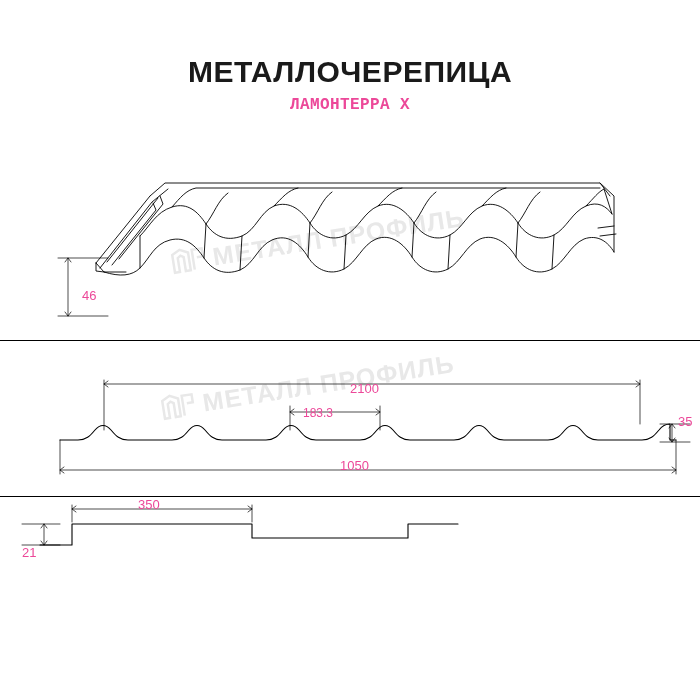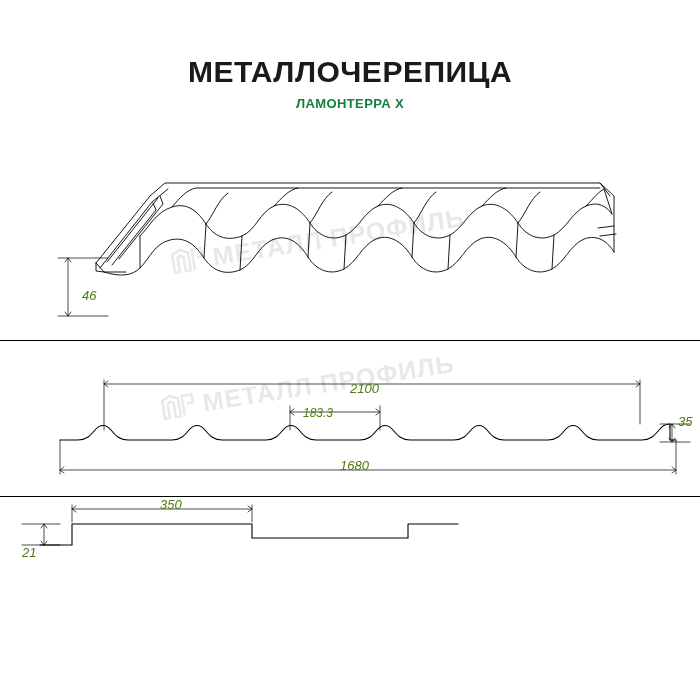--- a/index.html
+++ b/index.html
@@ -28,25 +28,26 @@
     text-align: center;
   }
   .title-main {
     font-size: 30px;
     font-weight: bold;
     letter-spacing: 0.5px;
     line-height: 1.05;
     color: #1a1a1a;
   }
   .title-sub {
-    font-size: 13px;
+    font-size: 16px;
     font-weight: bold;
     margin-top: 8px;
     letter-spacing: 0.4px;
-    color: #15803d;
+    color: #ec4899;
+    font-family: Liberation Mono, monospace;
   }
   .divider {
     position: absolute;
     left: 0;
     width: 700px;
     height: 1px;
     background: #000000;
   }
   #divider-top { top: 340px; }
   #divider-bottom { top: 496px; }
@@ -80,30 +81,29 @@
     transform: rotate(-9deg);
   }
   .wm-logo {
     display: inline-block;
     vertical-align: middle;
     margin-right: 8px;
   }
   .dim-label {
     position: absolute;
     font-size: 13px;
-    color: #4d7c0f;
+    color: #ec4899;
     white-space: nowrap;
-    font-style: italic;
   }
   #label-46   { left: 82px;  top: 288px; }
   #label-1100 { left: 350px; top: 381px; }
   #label-1833 { left: 303px; top: 406px; font-size: 12px; }
   #label-25   { left: 678px; top: 414px; }
   #label-1190 { left: 340px; top: 458px; }
-  #label-350  { left: 160px; top: 497px; }
+  #label-350  { left: 138px; top: 497px; }
   #label-21   { left: 22px;  top: 545px; }
 </style>
 </head>
 <body>
 
 <div class="page">
 
   <div class="title-block">
     <div class="title-main">МЕТАЛЛОЧЕРЕПИЦА</div>
     <div class="title-sub">ЛАМОНТЕРРА X</div>
@@ -267,17 +267,17 @@
         <path d="M41 528 L44 524 L47 528" stroke-width="0.7"></path>
         <path d="M41 541 L44 545 L47 541" stroke-width="0.7"></path>
       </g>
     </g>
   </svg>
 
   <div class="dim-label" id="label-46">46</div>
   <div class="dim-label" id="label-1100">2100</div>
   <div class="dim-label" id="label-1833">183.3</div>
   <div class="dim-label" id="label-25">35</div>
-  <div class="dim-label" id="label-1190">1680</div>
+  <div class="dim-label" id="label-1190">1050</div>
   <div class="dim-label" id="label-350">350</div>
   <div class="dim-label" id="label-21">21</div>
 
 </div>
 
 </body></html>

